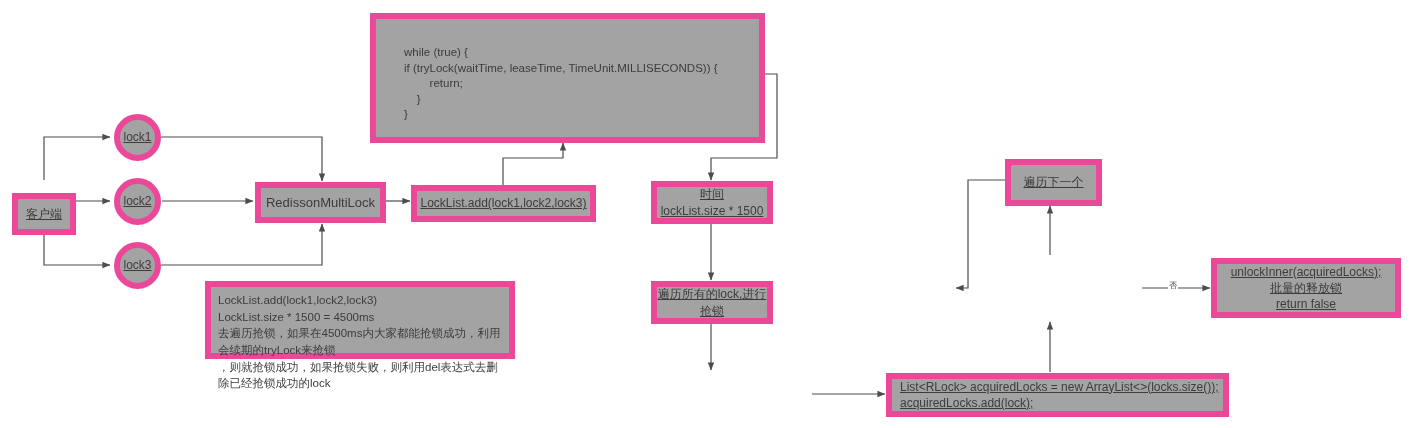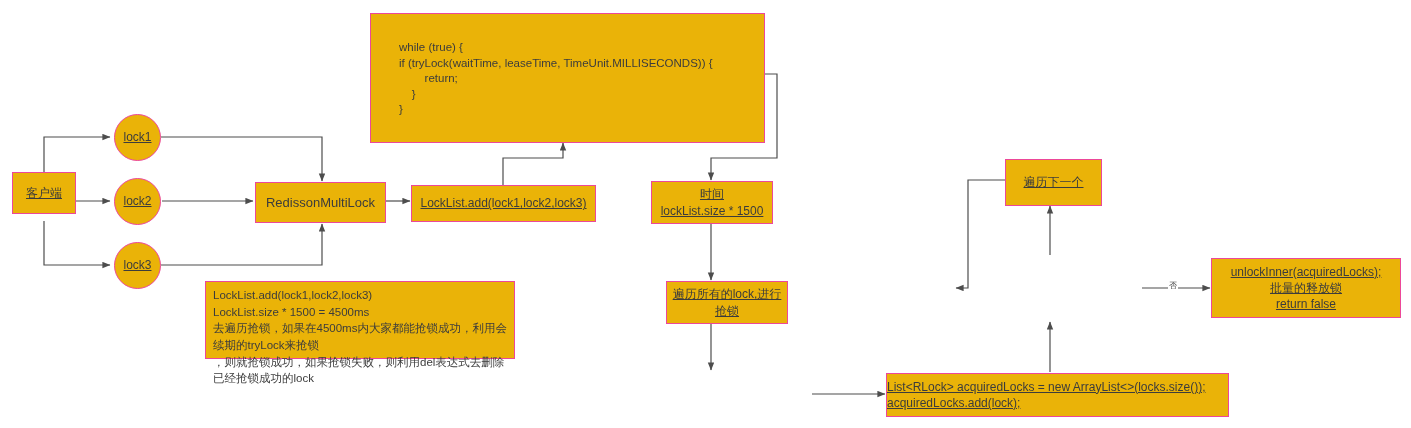--- a/index.html
+++ b/index.html
@@ -5,38 +5,38 @@
   html,body{margin:0;padding:0;background:#ffffff;}
   body{
     width:1411px;height:428px;position:relative;overflow:hidden;
     font-family:"Liberation Sans","DejaVu Sans",sans-serif;
     color:#3c3c3c;
   }
   #canvas{position:absolute;left:0;top:0;width:1411px;height:428px;}
   svg.wires{position:absolute;left:0;top:0;width:1411px;height:428px;overflow:visible;}
   .node{
     position:absolute;box-sizing:border-box;
-    border:1px solid #ec4899;background:#eab308;
+    border:6px solid #ec4899;background:#a3a3a3;
     display:flex;align-items:center;justify-content:center;
     text-align:center;line-height:1.35;color:#3c3c3c;
     white-space:pre-line;
   }
   .circle{border-radius:50%;}
   .codebox{
     align-items:flex-start;justify-content:flex-start;
     text-align:left;white-space:pre;padding:26px 0 0 28px;
     font-family:"Liberation Sans","DejaVu Sans",sans-serif;
   }
   .notebox{
     align-items:flex-start;justify-content:flex-start;
     text-align:left;white-space:pre-line;padding:5px 7px;
     line-height:1.45;
   }
   .plainbox{align-items:center;justify-content:center;}
-  .leftpad{align-items:center;justify-content:flex-start;text-align:left;padding-left:0;white-space:pre-line;}
+  .leftpad{align-items:center;justify-content:flex-start;text-align:left;padding-left:8px;white-space:pre-line;}
   .diamond-wrap{position:absolute;}
   .diamond-label{
     position:absolute;left:0;top:0;width:100%;height:100%;
     display:flex;align-items:center;justify-content:center;
     text-align:center;white-space:pre-line;line-height:1.3;color:#3c3c3c;
     pointer-events:none;
   }
   .edge-label{
     position:absolute;background:#ffffff;padding:0 1px;
     line-height:1;color:#3c3c3c;
@@ -86,21 +86,21 @@
       <path d="M1050,372 L1050,322" marker-end="url(#ah)"></path>
 
       <path d="M1050,255 L1050,206" marker-end="url(#ah)"></path>
 
       <path d="M1005,180 L968,180 L968,288 L956,288" marker-end="url(#ah)"></path>
 
       <path d="M1142,288 L1210,288" marker-end="url(#ah)"></path>
     </g>
   </svg>
 
-  <div class="node plainbox fs12" style="left:12px;top:172px;width:64px;height:42px;">客户端</div>
+  <div class="node plainbox fs12" style="left:12px;top:193px;width:64px;height:42px;">客户端</div>
 
   <div class="node circle plainbox fs12" style="left:114px;top:114px;width:47px;height:47px;">lock1</div>
 
   <div class="node circle plainbox fs12" style="left:114px;top:178px;width:47px;height:47px;">lock2</div>
 
   <div class="node circle plainbox fs12" style="left:114px;top:242px;width:47px;height:47px;">lock3</div>
 
   <div class="node plainbox fs13" style="left:255px;top:182px;width:131px;height:41px;">RedissonMultiLock</div>
 
   <div class="node plainbox fs12" style="left:411px;top:185px;width:185px;height:37px;">LockList.add(lock1,lock2,lock3)</div>
@@ -112,21 +112,21 @@
 }</div>
 
   <div class="node notebox fs11p5" style="left:205px;top:281px;width:310px;height:78px;">LockList.add(lock1,lock2,lock3)
 LockList.size * 1500 = 4500ms
 去遍历抢锁，如果在4500ms内大家都能抢锁成功，利用会续期的tryLock来抢锁
 ，则就抢锁成功，如果抢锁失败，则利用del表达式去删除已经抢锁成功的lock</div>
 
   <div class="node plainbox fs12" style="left:651px;top:181px;width:122px;height:43px;">时间
 lockList.size * 1500</div>
 
-  <div class="node plainbox fs12" style="left:651px;top:281px;width:122px;height:43px;margin-left:15px;">遍历所有的lock,进行
+  <div class="node plainbox fs12" style="left:651px;top:281px;width:122px;height:43px;">遍历所有的lock,进行
 抢锁</div>
 
 
   <div class="node leftpad fs12" style="left:886px;top:373px;width:343px;height:44px;">List&lt;RLock&gt; acquiredLocks = new ArrayList&lt;&gt;(locks.size());
  acquiredLocks.add(lock);</div>
 
   <div class="node plainbox fs12" style="left:1005px;top:159px;width:97px;height:47px;text-align:right;">遍历下一个</div>
 
 
   <div class="edge-label fs8" style="left:1168px;top:282px;">否</div>

